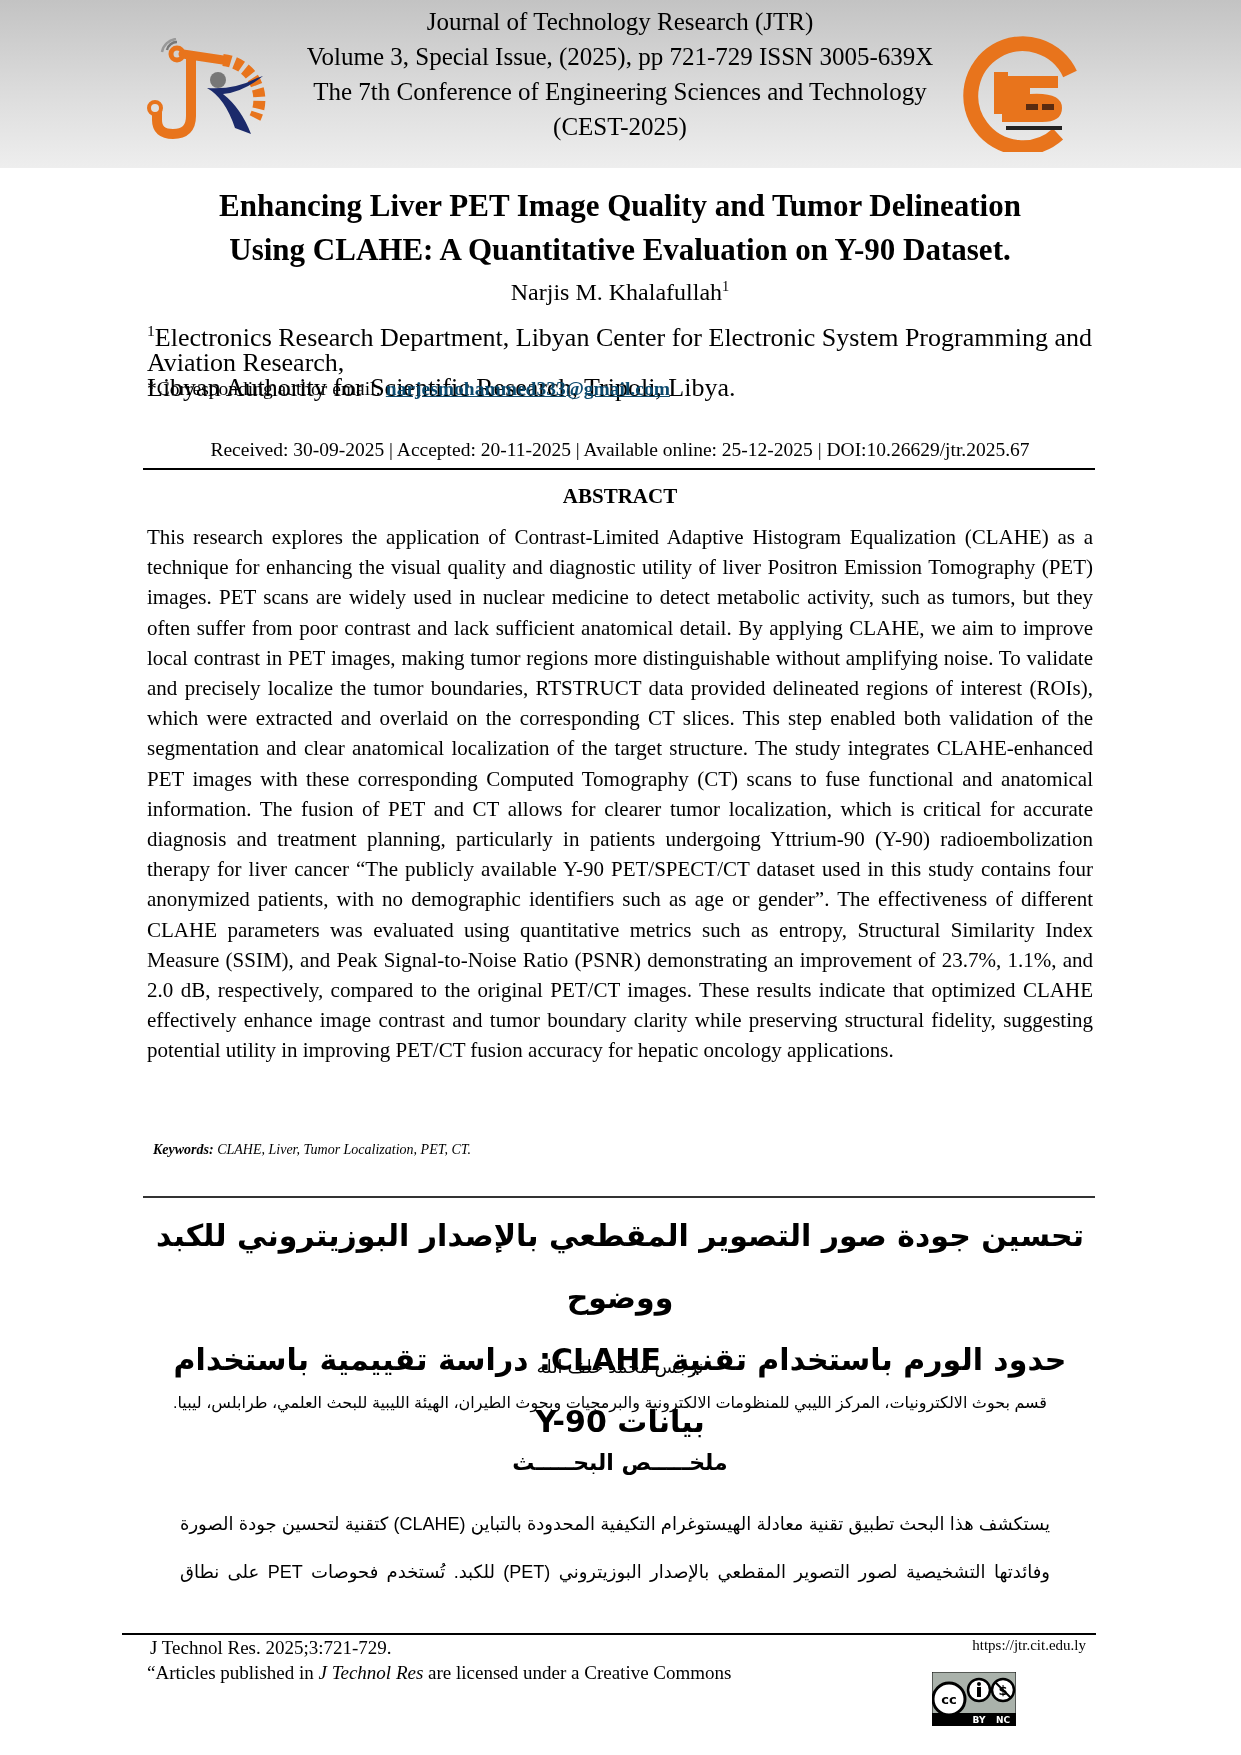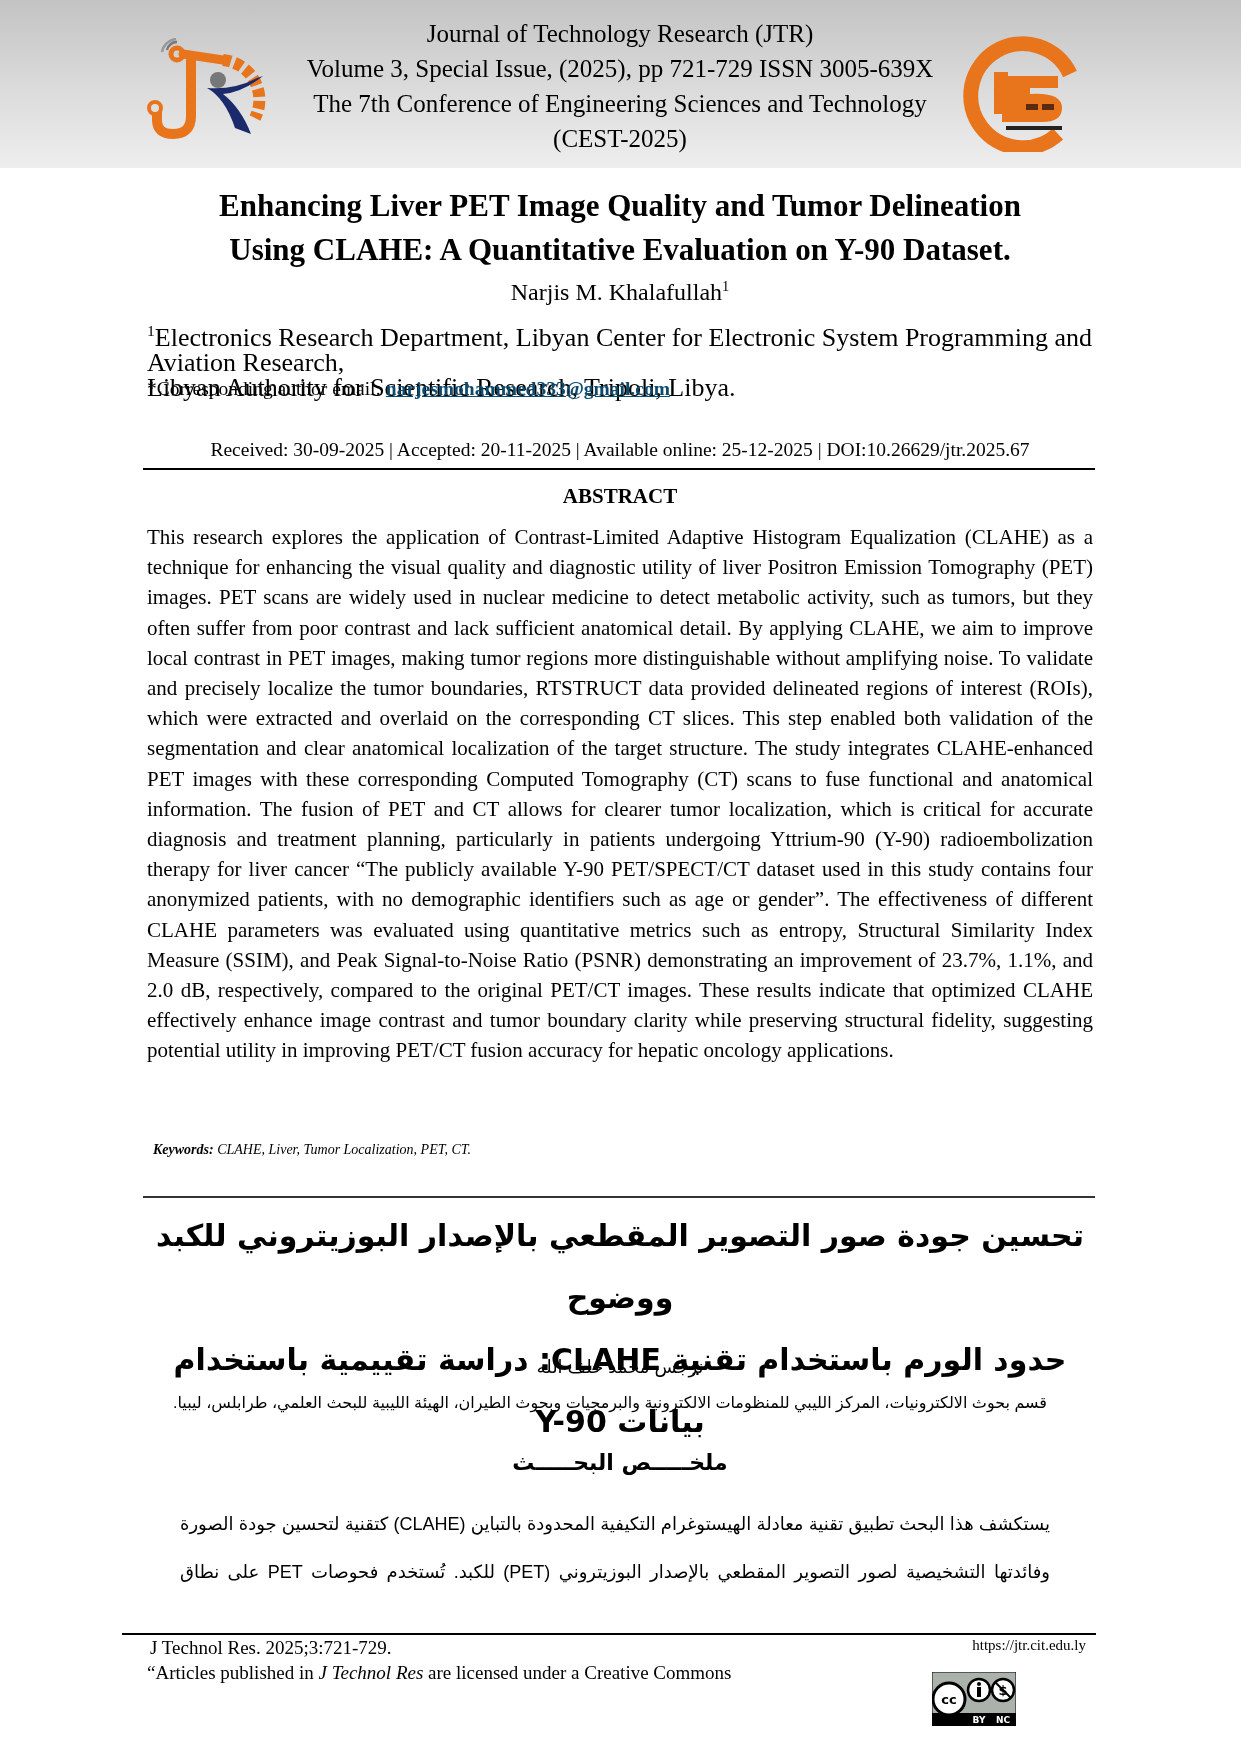--- a/index.html
+++ b/index.html
@@ -2,21 +2,21 @@
 <html><head>
 <meta charset="utf-8">
 <style>
   html, body { margin:0; padding:0; background:#ffffff; }
   body { width:1241px; height:1755px; position:relative; overflow:hidden;
          font-family:"Liberation Serif","DejaVu Serif",serif; color:#000; }
   .header-band { position:absolute; left:0; top:0; width:1241px; height:168px;
          background:linear-gradient(#c3c3c3 0%, #dcdcdc 55%, #eeeeee 100%); }
   .jtr-logo { position:absolute; left:145px; top:38px; width:125px; height:108px; }
   .cit-logo { position:absolute; left:958px; top:34px; width:125px; height:118px; }
-  .journal-lines { position:absolute; left:280px; top:16px; width:680px; text-align:center;
+  .journal-lines { position:absolute; left:280px; top:4px; width:680px; text-align:center;
          font-size:25px; line-height:35px; }
   .journal-lines div { white-space:nowrap; }
   .title { position:absolute; left:130px; top:184px; width:980px; text-align:center;
          font-weight:bold; font-size:31px; line-height:44px; }
   .author { position:absolute; left:130px; top:278px; width:980px; text-align:center;
          font-size:24px; }
   sup { font-size:0.6em; }
   .affil { position:absolute; left:147px; top:318px; width:960px; font-size:26px; line-height:25px; }
   .corr { position:absolute; left:147px; top:378px; width:960px; font-size:19.5px; }
   .corr a { color:#0c4a6e; text-decoration:underline;font-weight:bold; }

